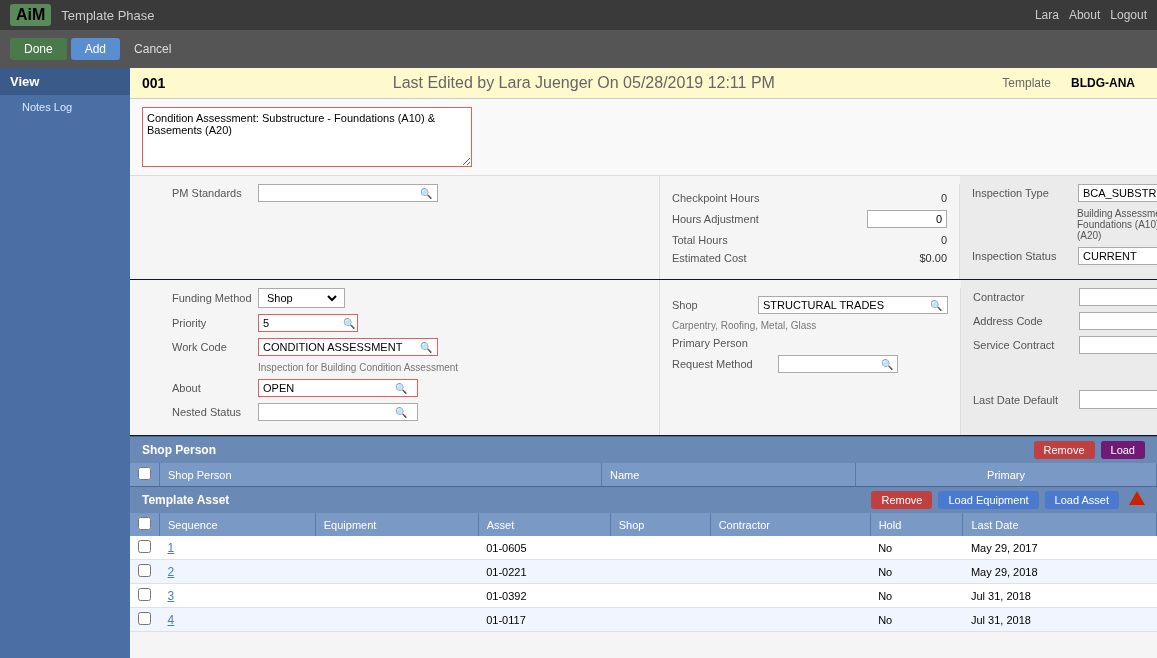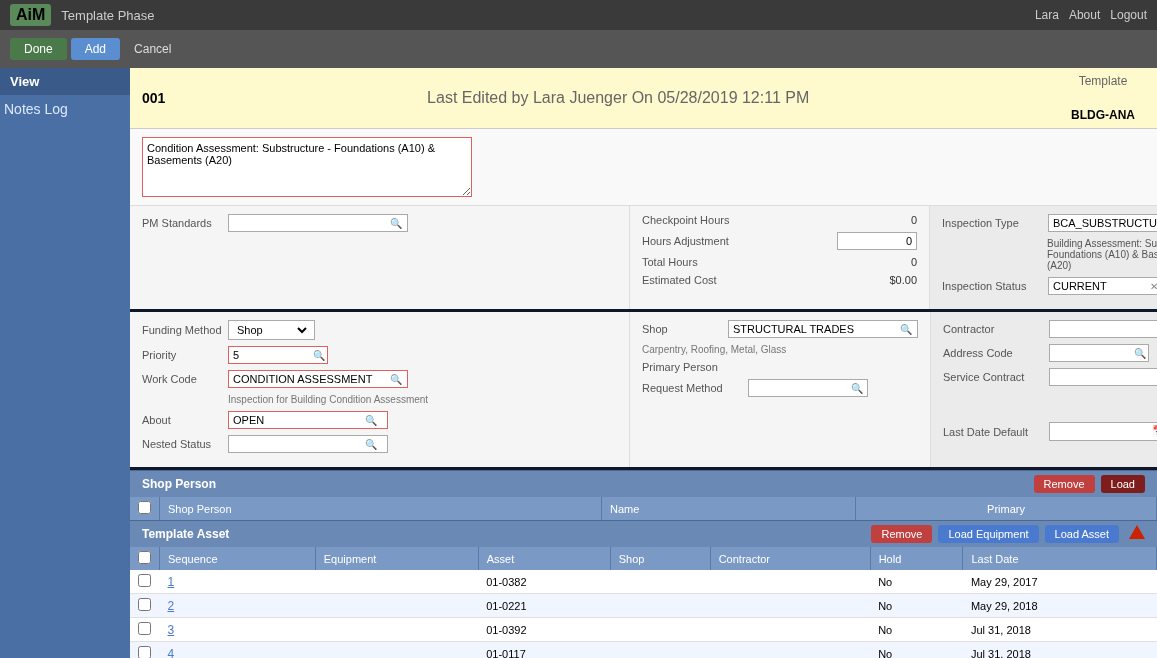--- a/index.html
+++ b/index.html
@@ -24,33 +24,33 @@
     .btn-cancel { background: none; color: #ddd; border: none; padding: 4px 10px; cursor: pointer; font-size: 12px; }
 
     
     #main-layout { display: flex; height: calc(658px - 68px); }
 
     
     #sidebar {
       width: 130px; background: #4a6fa5; color: #fff; flex-shrink: 0;
     }
     #sidebar-view { background: #3a5a8a; padding: 6px 10px; font-size: 13px; font-weight: bold; }
-    .sidebar-item { padding: 6px 4px; cursor: pointer; font-size: 14px; color: #dce8ff; }
+    .sidebar-item { padding: 6px 22px; cursor: pointer; font-size: 11px; color: #dce8ff; }
 
     
     #content { flex: 1; overflow-y: auto; background: #f5f5f5; }
 
     
     #record-header {
       display: flex; align-items: center; background: #fffacd; padding: 6px 12px;
       border-bottom: 1px solid #ccc; justify-content: space-between;
     }
     #record-id { font-weight: bold; font-size: 14px; }
     #last-edited { font-size: 16px; color: #666; }
-    #template-section { display: flex; align-items: center; gap: 20px; padding-right: 10px; flex-direction: column; }
+    #template-section { display: flex; align-items: center; gap: 20px; padding-right: 10px; }
     #template-label { color: #666; }
     #template-value { font-weight: bold; }
 
     
     #description-area { padding: 8px 12px; background: #f9f9f9; border-bottom: 1px solid #ddd; }
     #description-textarea {
       width: 330px; height: 60px; border: 1px solid #e06060; padding: 4px;
       font-size: 11px; resize: vertical; background: #fff;
     }
 
@@ -88,21 +88,21 @@
     .data-table th {
       background: #7a9ac5; color: #fff; padding: 4px 8px; font-size: 11px;
       text-align: left; border-right: 1px solid #5a7aa5; font-weight: normal;
     }
     .data-table td { padding: 4px 8px; border-bottom: 1px solid #e0e0e0; font-size: 11px; }
     .data-table tr:nth-child(even) td { background: #f0f5ff; }
     .data-table tr:nth-child(odd) td { background: #fff; }
 
     
     .btn-remove { background: #c04040; color: #fff; border: none; padding: 3px 10px; border-radius: 3px; cursor: pointer; font-size: 11px; }
-    .btn-load { background: #7f1d1d; color: #fff; border: none; padding: 3px 10px; border-radius: 3px; cursor: pointer; font-size: 11px; }
+    .btn-load { background: #701a75; color: #fff; border: none; padding: 3px 10px; border-radius: 3px; cursor: pointer; font-size: 11px; }
     .btn-load-equip { background: #4a7ad0; color: #fff; border: none; padding: 3px 10px; border-radius: 3px; cursor: pointer; font-size: 11px; }
     .btn-load-asset { background: #4a7ad0; color: #fff; border: none; padding: 3px 10px; border-radius: 3px; cursor: pointer; font-size: 11px; }
 
     .checkbox-cell { width: 20px; }
     input[type="checkbox"] { cursor: pointer; }
 
     
     .red-arrow {
       width: 0; height: 0;
       border-left: 8px solid transparent;
@@ -114,23 +114,23 @@
     
     .inspection-text { font-size: 10px; color: #555; margin-top: 4px; margin-left: 0; }
 
     
     .hours-col { padding: 8px 12px; }
     .hours-row { display: flex; align-items: center; margin-bottom: 6px; justify-content: space-between; }
     .hours-label { color: #555; font-size: 11px; min-width: 120px; }
     .hours-value { font-size: 11px; color: #333; text-align: right; min-width: 60px; }
 
     
-    .top-form { display: flex; border-bottom: 3px solid #0f172a; }
+    .top-form { display: flex; border-bottom: 1px solid #0f172a; padding-left: 30px; }
     .top-left { flex: 0 0 500px; border-right: 1px solid #ddd; padding: 8px 12px; }
-    .top-mid { flex: 0 0 300px; border-right: 1px solid #ddd; padding: 8px 12px; }
+    .top-mid { flex: 0 0 300px; border-right: 1px solid #ddd; padding: 8px 12px; margin-top: 8px; }
     .top-right { flex: 1; padding: 8px 12px; background: #f0f0f0; }
 
     .shaded { background: #ebebeb; }
   </style>
 </head>
 <body>
 
 <div id="topbar">
   <div id="topbar-left">
     <span id="aim-logo">AiM</span>
@@ -363,21 +363,21 @@
             <th>Contractor</th>
             <th>Hold</th>
             <th>Last Date</th>
           </tr>
         </thead>
         <tbody id="template-asset-tbody">
             <tr>
       <td class="checkbox-cell"><input type="checkbox" style=""></td>
       <td><a href="#" style="color:#4a7ad0;">1</a></td>
       <td></td>
-      <td>01-0382</td>
+      <td>01-0605</td>
       <td></td>
       <td></td>
       <td>No</td>
       <td>May 29, 2017</td>
     </tr>
             <tr>
       <td class="checkbox-cell"><input type="checkbox" style=""></td>
       <td><a href="#" style="color:#4a7ad0;">2</a></td>
       <td></td>
       <td>01-0221</td>

